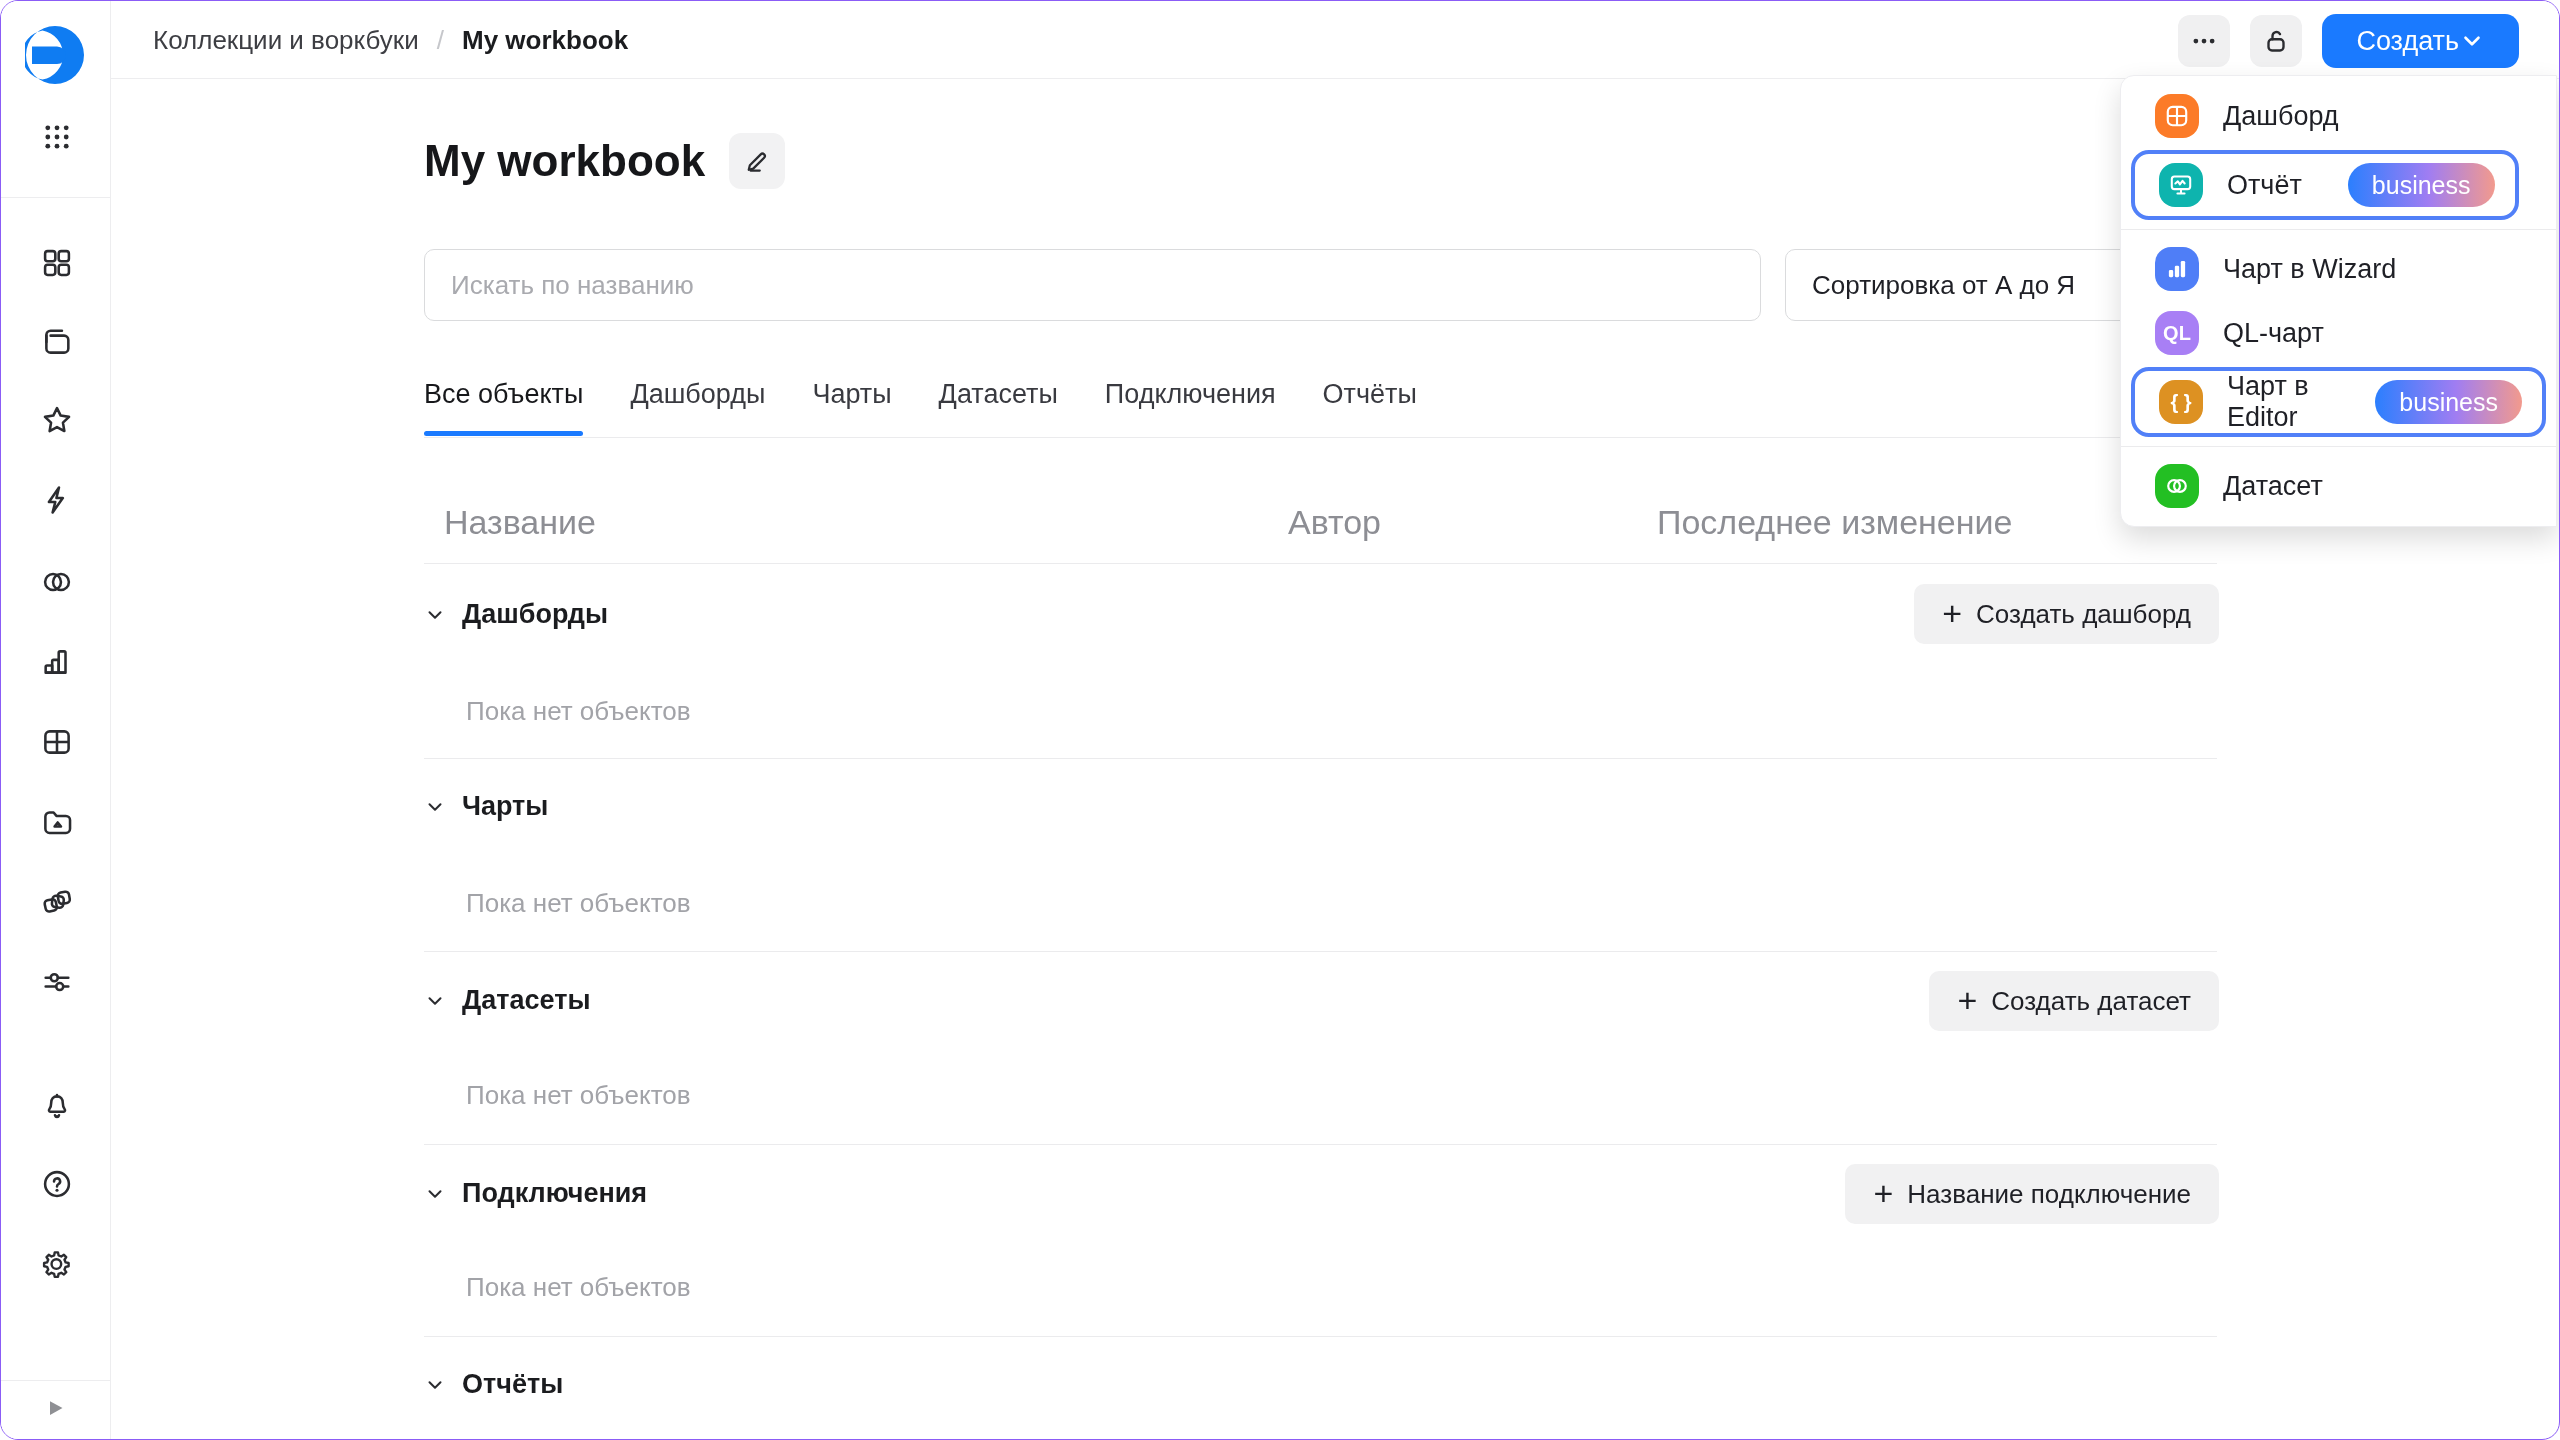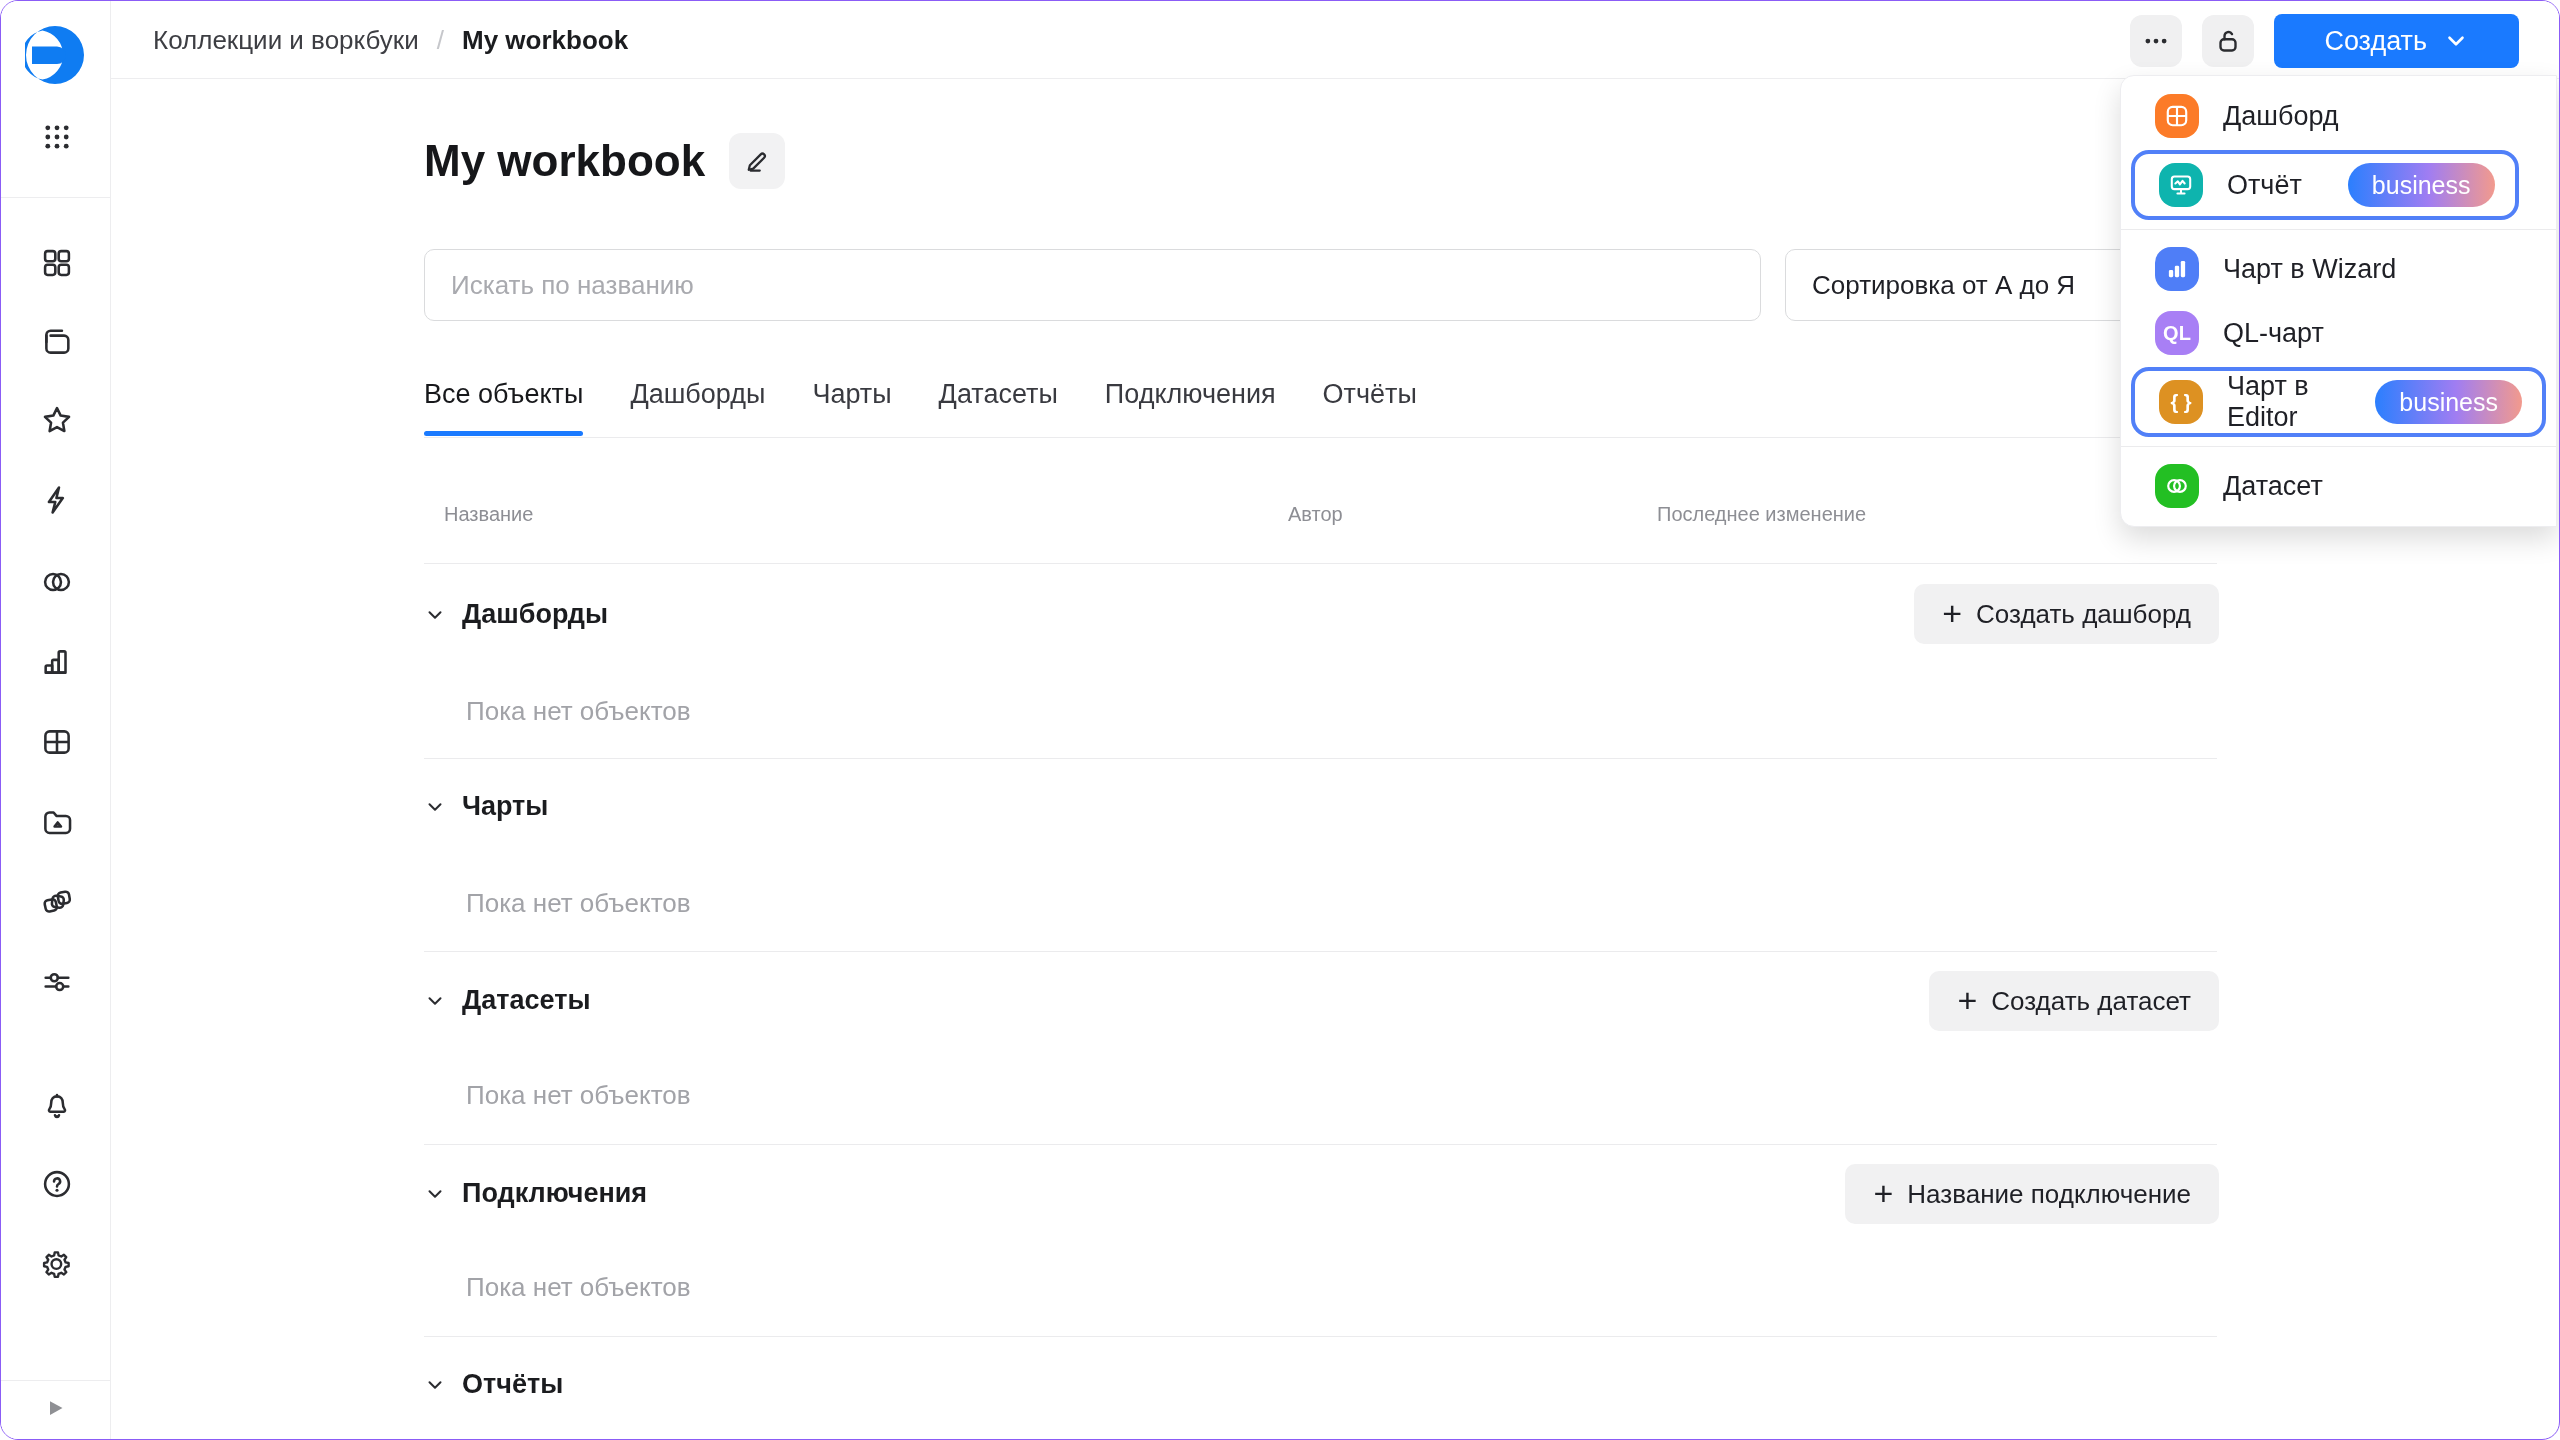--- a/index.html
+++ b/index.html
@@ -16,36 +16,36 @@
   .side-btn svg{display:block;}
   .logo{position:absolute;left:24px;top:24px;width:60px;height:60px;}
   
   .header{position:absolute;left:110px;top:0;right:0;height:78px;border-bottom:1px solid #ededef;background:#fff;}
   .breadcrumb{position:absolute;left:42px;top:0;height:78px;display:flex;align-items:center;gap:18px;font-size:26px;}
   .crumb{color:#3d3e43;}
   .crumb-sep{color:#c6c7cb;}
   .crumb-current{color:#1b1c1f;font-weight:bold;}
   .hdr-actions{position:absolute;right:40px;top:13px;height:54px;display:flex;align-items:center;gap:20px;}
   .icon-btn{width:52px;height:52px;border-radius:12px;background:#f0f0f1;border:none;display:flex;align-items:center;justify-content:center;color:#2b2c30;cursor:pointer;}
-  .create-btn{height:54px;border:none;border-radius:8px;padding:0 50px;display:flex;align-items:center;gap:16px;color:#fff;font-size:27px;cursor:pointer;}
+  .create-btn{height:54px;border:none;border-radius:14px;padding:0 34px;display:flex;align-items:center;gap:0;color:#fff;font-size:27px;cursor:pointer;}
   
   .page-title-row{position:absolute;left:423px;top:132px;display:flex;align-items:center;gap:24px;}
   .page-title{font-size:44px;font-weight:bold;color:#16171a;margin:0;}
   .edit-btn{width:56px;height:56px;border-radius:12px;background:#f2f2f3;border:none;display:flex;align-items:center;justify-content:center;color:#2b2c30;cursor:pointer;}
   .search-input{position:absolute;left:423px;top:248px;width:1337px;height:72px;border:1px solid #dadbdd;border-radius:10px;font-size:26px;padding:0 26px;color:#1f2026;outline:none;font-family:inherit;}
   .search-input::placeholder{color:#a9aaaf;}
   .sort-select{position:absolute;left:1784px;top:248px;width:432px;height:72px;border:1px solid #dadbdd;border-radius:10px;background:#fff;display:flex;align-items:center;padding:0 26px;font-size:26px;color:#1f2026;cursor:pointer;}
   
   .tabs{position:absolute;left:423px;top:378px;display:flex;gap:47px;font-size:27px;}
   .tab{padding-bottom:26px;position:relative;color:#393a40;cursor:pointer;}
   .tab.active{color:#17181b;font-weight:500;}
   .tab.active::after{content:"";position:absolute;left:0;right:0;bottom:0;height:5px;border-radius:3px;background:var(--accent);}
   .tabs-baseline{position:absolute;left:423px;width:1793px;top:436px;height:1px;background:#ebebed;}
   
-  .col-head{position:absolute;top:502px;font-size:20px;color:#8d8e94;}
+  .col-head{position:absolute;top:502px;font-size:34px;color:#8d8e94;}
   .rule{position:absolute;left:423px;width:1793px;height:1px;background:#ebebed;}
   
   .section-head{position:absolute;left:423px;display:flex;align-items:center;gap:16px;}
   .chev{color:#2b2c30;display:flex;}
   .section-title{font-size:27px;font-weight:bold;color:#1b1c1f;}
   .empty-text{position:absolute;left:465px;font-size:26px;color:#a2a3a8;}
   .sec-btn{position:absolute;right:340px;height:60px;border:none;border-radius:10px;background:#f1f1f2;display:flex;align-items:center;gap:14px;padding:0 28px;font-size:26px;color:#1f2026;font-family:inherit;cursor:pointer;}
   .plus{font-size:34px;font-weight:300;line-height:0;margin-top:-2px;}
   
   .menu{position:absolute;top:74px;right:2px;width:437px;background:#fff;border:1px solid #ededf0;border-radius:14px 0 0 14px;box-shadow:0 12px 28px rgba(0,0,0,.14);padding:8px 0;display:flex;flex-direction:column;z-index:50;}

